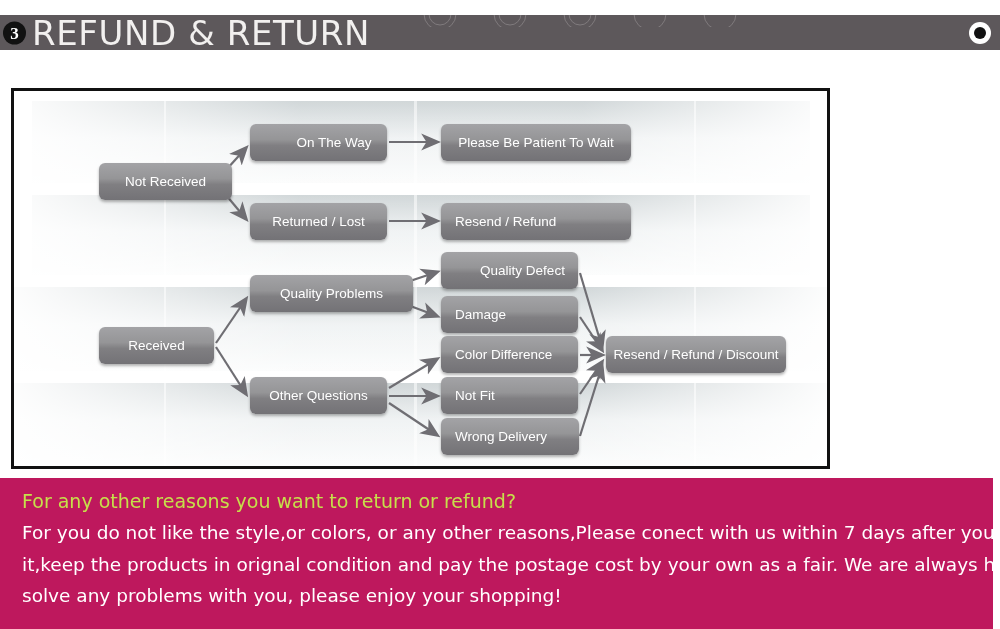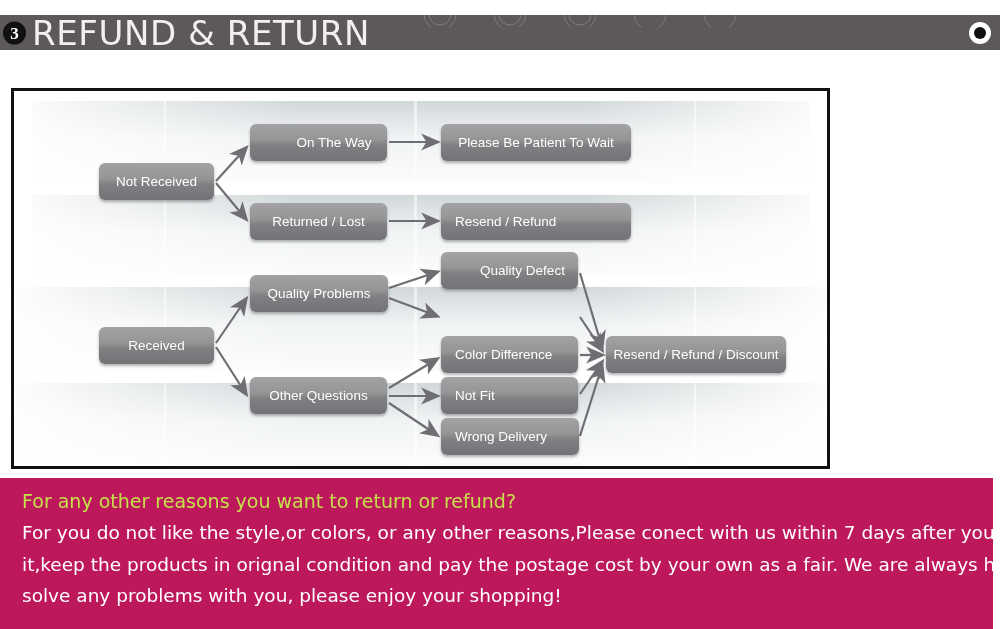--- a/index.html
+++ b/index.html
@@ -230,29 +230,30 @@
       <path d="M375,312 L423,344"></path>
 
       <path d="M566,182 L588,256"></path>
       <path d="M566,226 L588,259"></path>
       <path d="M566,264 L588,264"></path>
       <path d="M566,303 L588,271"></path>
       <path d="M566,345 L588,275"></path>
     </g>
   </svg>
 
-  <div class="node center" style="left:85px;top:72px;width:115px;height:37px;">Not Received</div>
+  <div class="node center" style="left:85px;top:72px;width:133px;height:37px;">Not Received</div>
   <div class="node center" style="left:236px;top:33px;width:137px;height:37px;padding-left:31px;">On The Way</div>
   <div class="node center" style="left:236px;top:112px;width:137px;height:37px;">Returned / Lost</div>
   <div class="node center" style="left:427px;top:33px;width:190px;height:37px;">Please Be Patient To Wait</div>
   <div class="node leftpad" style="left:427px;top:112px;width:190px;height:37px;">Resend / Refund</div>
   <div class="node center" style="left:85px;top:236px;width:115px;height:37px;">Received</div>
-  <div class="node center" style="left:236px;top:184px;width:138px;height:37px;">Quality Problems</div>
+  <div class="node center" style="left:236px;top:184px;width:163px;height:37px;">Quality Problems</div>
   <div class="node center" style="left:236px;top:286px;width:137px;height:37px;">Other Questions</div>
   <div class="node center" style="left:427px;top:161px;width:137px;height:37px;padding-left:26px;">Quality Defect</div>
+  <div class="node leftpad" style="left:427px;top:205px;width:137px;height:37px;">Damage</div>
   <div class="node leftpad" style="left:427px;top:245px;width:137px;height:37px;">Color Difference</div>
   <div class="node leftpad" style="left:427px;top:286px;width:137px;height:37px;">Not Fit</div>
   <div class="node leftpad" style="left:427px;top:327px;width:138px;height:37px;">Wrong Delivery</div>
   <div class="node center" style="left:592px;top:245px;width:180px;height:37px;">Resend / Refund / Discount</div>
 </div>
 
 <div id="note-block">
   <div id="note-heading">For any other reasons you want to return or refund?</div>
   <div class="note-line">For you do not like the style,or colors, or any other reasons,Please conect with us within 7 days after you receive</div>
   <div class="note-line">it,keep the products in orignal condition and pay the postage cost by your own as a fair. We are always here to</div>

